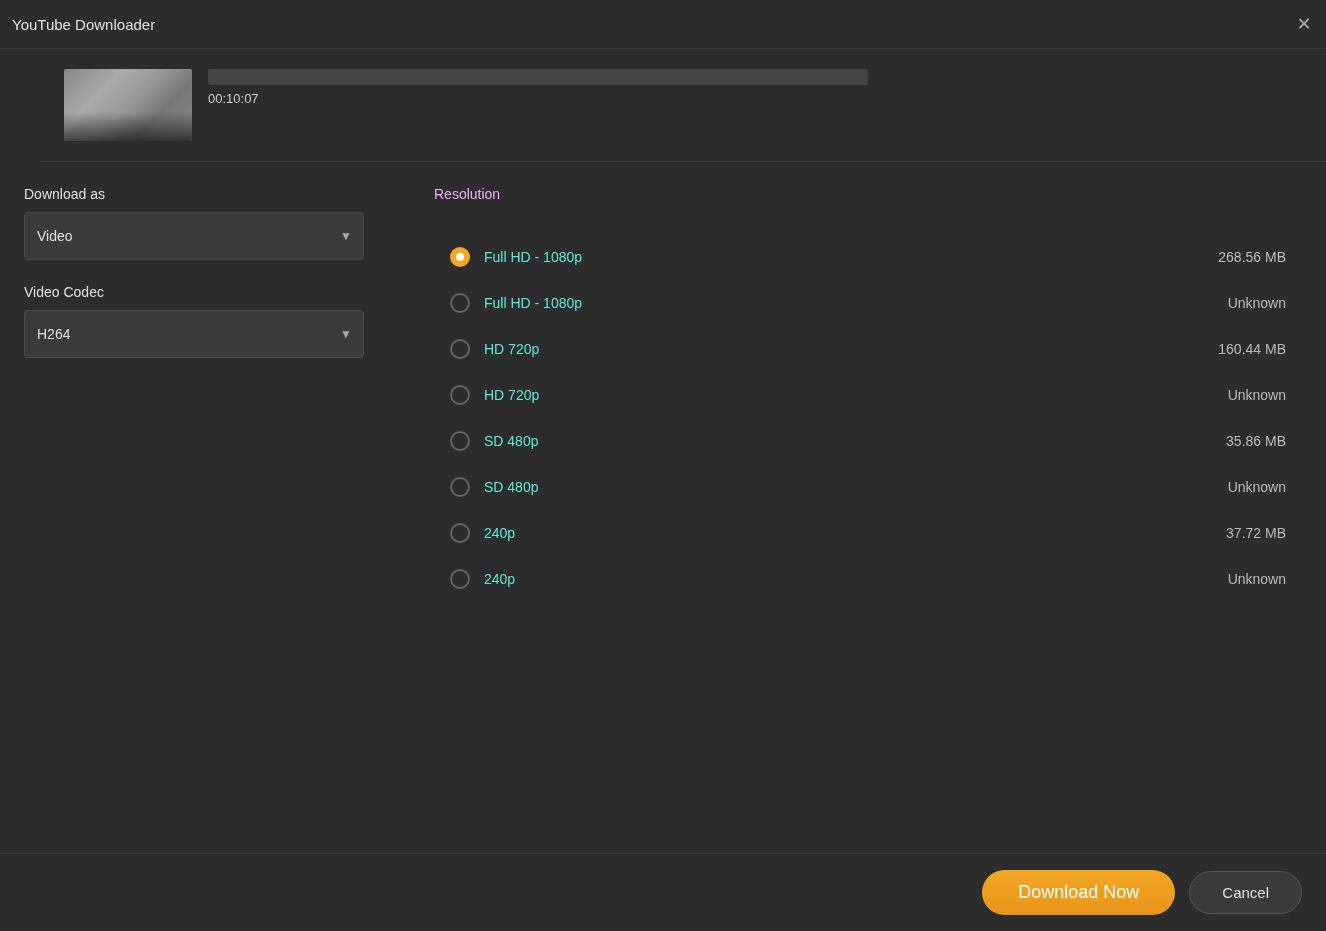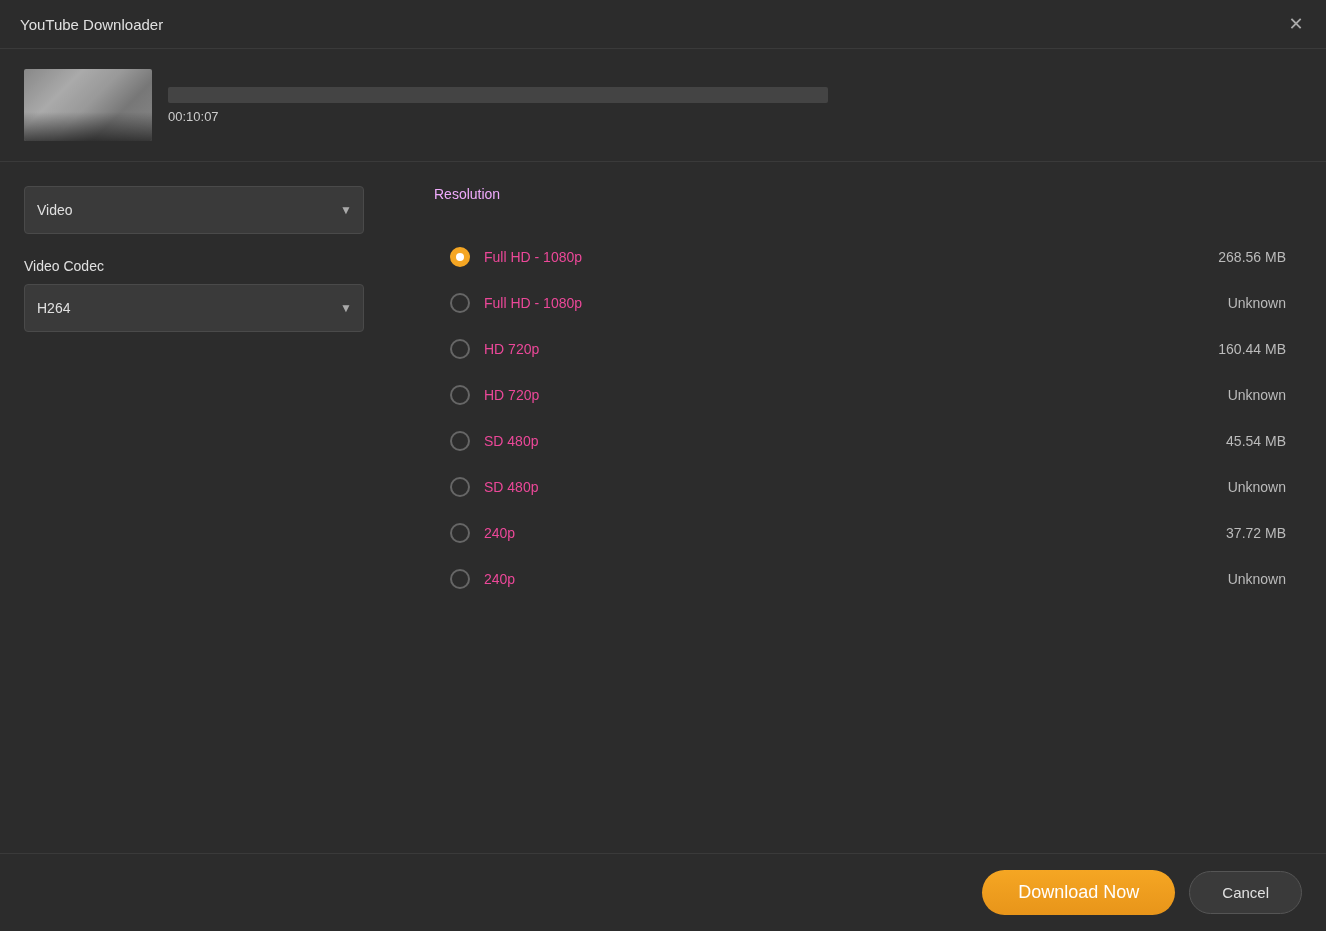--- a/index.html
+++ b/index.html
@@ -23,21 +23,21 @@
       background: #2c2c2c;
       display: flex;
       flex-direction: column;
       position: relative;
     }
 
     .title-bar {
       display: flex;
       align-items: center;
       justify-content: space-between;
-      padding: 14px 20px;
+      padding: 14px 12px;
       background: #2c2c2c;
       border-bottom: 1px solid #3a3a3a;
       flex-shrink: 0;
     }
 
     .title-bar-text {
       font-size: 15px;
       font-weight: 500;
       color: #e0e0e0;
     }
@@ -60,24 +60,25 @@
       flex: 1;
       display: flex;
       flex-direction: column;
       overflow: hidden;
     }
 
     
     .video-info-section {
       padding: 20px 24px;
       display: flex;
-      align-items: center;
+      align-items: flex-start;
       gap: 16px;
       border-bottom: 1px solid #3a3a3a;
       flex-shrink: 0;
+      margin-left: 40px;
     }
 
     .video-thumbnail {
       width: 128px;
       height: 72px;
       background: #555;
       border-radius: 2px;
       flex-shrink: 0;
       overflow: hidden;
       position: relative;
@@ -231,21 +232,21 @@
     .radio-btn.selected::after {
       content: '';
       width: 8px;
       height: 8px;
       border-radius: 50%;
       background: #fff;
     }
 
     .resolution-name {
       font-size: 14px;
-      color: #ec4899;
+      color: #5eead4;
     }
 
     .resolution-size {
       font-size: 14px;
       color: #bbb;
     }
 
     
     .footer {
       display: flex;
@@ -304,20 +305,21 @@
       <div class="video-details">
         <div class="video-title-bar"></div>
         <span class="video-duration">00:10:07</span>
       </div>
     </div>
 
     <div class="main-content">
 
       <div class="left-panel">
         <div class="field-group">
+          <label class="field-label">Download as</label>
           <div class="select-wrapper">
             <select class="select-box">
               <option>Video</option>
               <option>Audio</option>
             </select>
             <span class="select-arrow">▼</span>
           </div>
         </div>
 
         <div class="field-group">
@@ -367,21 +369,21 @@
               <span class="resolution-name">HD 720p</span>
             </div>
             <span class="resolution-size">Unknown</span>
           </div>
 
           <div class="resolution-item">
             <div class="resolution-item-left">
               <div class="radio-btn"></div>
               <span class="resolution-name">SD 480p</span>
             </div>
-            <span class="resolution-size">45.54 MB</span>
+            <span class="resolution-size">35.86 MB</span>
           </div>
 
           <div class="resolution-item">
             <div class="resolution-item-left">
               <div class="radio-btn"></div>
               <span class="resolution-name">SD 480p</span>
             </div>
             <span class="resolution-size">Unknown</span>
           </div>
 

